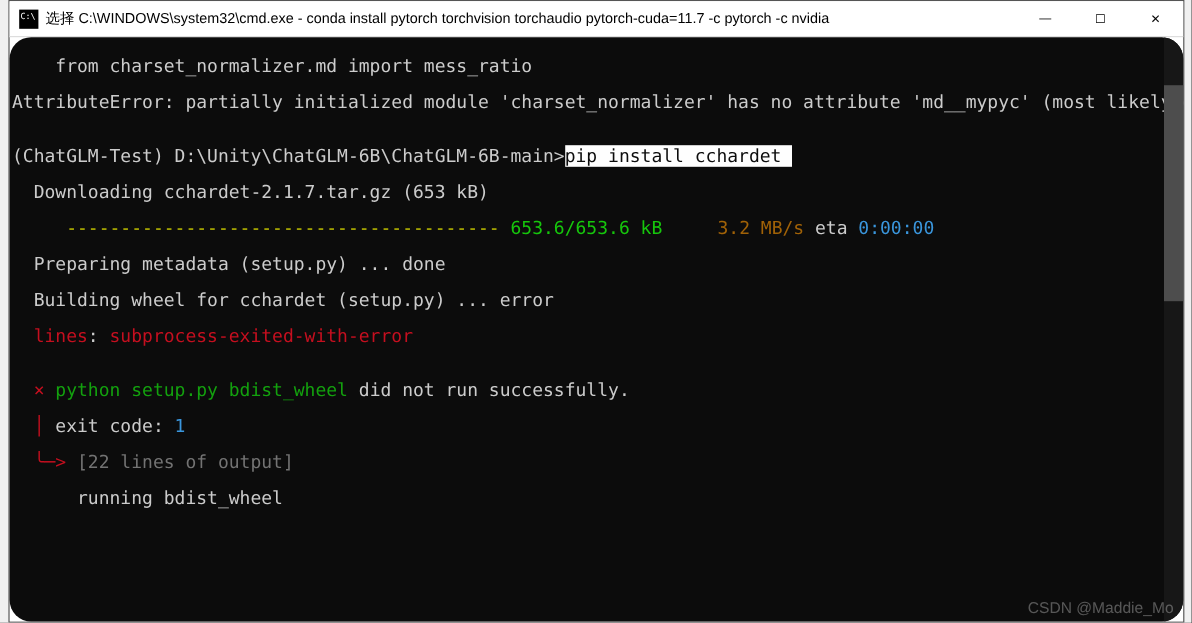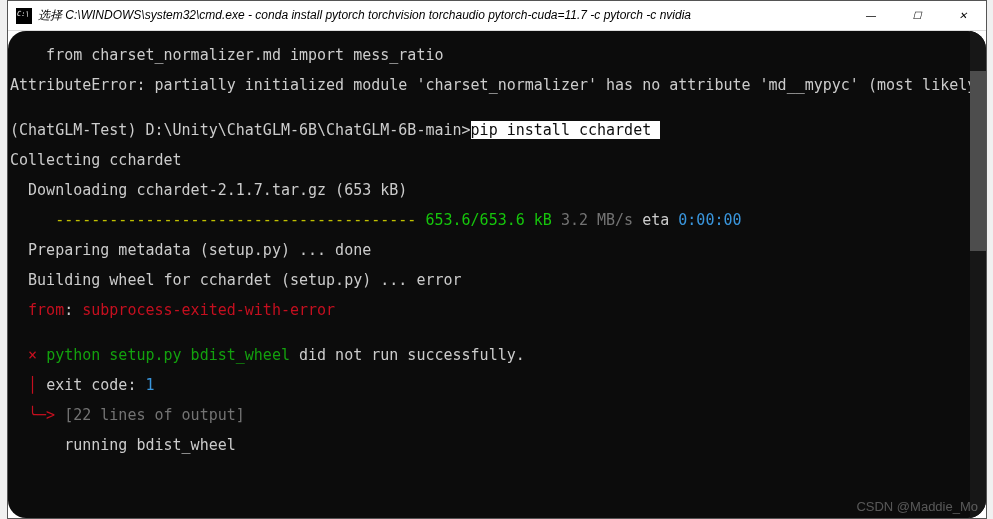--- a/index.html
+++ b/index.html
@@ -21,21 +21,20 @@
   border: 1px solid #555;
   display: flex;
   flex-direction: column;
 }
 .titlebar {
   height: 30px;
   background: #fff;
   display: flex;
   align-items: center;
   border-bottom: 1px solid #ddd;
-  font-style: italic;
 }
 .titlebar-icon {
   width: 16px;
   height: 16px;
   margin: 0 6px 0 8px;
   background: #000;
   display: inline-block;
   position: relative;
 }
 .titlebar-icon::after {
@@ -96,21 +95,21 @@
   right: 0;
   top: 40px;
   width: 16px;
   height: 180px;
   background: #4d4d4d;
 }
 .ln { display: block; }
 .selected { background: #fefefe; color: #0c0c0c; }
 .yellow { color: #c0c000; }
 .green-b { color: #16c60c; }
-.red-b { color: #737373; }
+.red-b { color: #a16207; padding-left: 37px; }
 .cyan-b { color: #3a96dd; }
 .red { color: #c50f1f; }
 .green { color: #13a10e; }
 .orange { color: #737373; }
 .watermark {
   position: absolute;
   bottom: 4px;
   right: 8px;
   color: rgba(200,200,200,0.4);
   font-size: 13px;
@@ -129,26 +128,25 @@
       <div class="win-btn">☐</div>
       <div class="win-btn close">✕</div>
     </div>
   </div>
 
   <div class="terminal">
 <span class="ln">    from charset_normalizer.md import mess_ratio</span>
 <span class="ln">AttributeError: partially initialized module 'charset_normalizer' has no attribute 'md__mypyc' (most likely due to a cir</span>
 <span class="ln"></span>
 <span class="ln"><span>(ChatGLM-Test) D:\Unity\ChatGLM-6B\ChatGLM-6B-main&gt;</span><span class="selected">pip install cchardet </span></span>
-<span class="ln">Collecting cchardet</span>
 <span class="ln">  Downloading cchardet-2.1.7.tar.gz (653 kB)</span>
 <span class="ln"><span class="yellow">     ---------------------------------------- </span><span class="green-b">653.6/653.6 kB</span><span class="red-b"> 3.2 MB/s</span><span> eta </span><span class="cyan-b">0:00:00</span></span>
 <span class="ln">  Preparing metadata (setup.py) ... done</span>
 <span class="ln">  Building wheel for cchardet (setup.py) ... error</span>
-<span class="ln"><span>  </span><span class="red">from</span><span>: </span><span class="red">subprocess-exited-with-error</span></span>
+<span class="ln"><span>  </span><span class="red">lines</span><span>: </span><span class="red">subprocess-exited-with-error</span></span>
 <span class="ln"></span>
 <span class="ln"><span class="red">  × </span><span class="green">python setup.py bdist_wheel</span><span> did not run successfully.</span></span>
 <span class="ln"><span class="red">  │ </span><span>exit code: </span><span class="cyan-b">1</span></span>
 <span class="ln"><span class="red">  ╰─&gt; </span><span class="orange">[22 lines of output]</span></span>
 <span class="ln">      running bdist_wheel</span>
 
 
 
 
 

